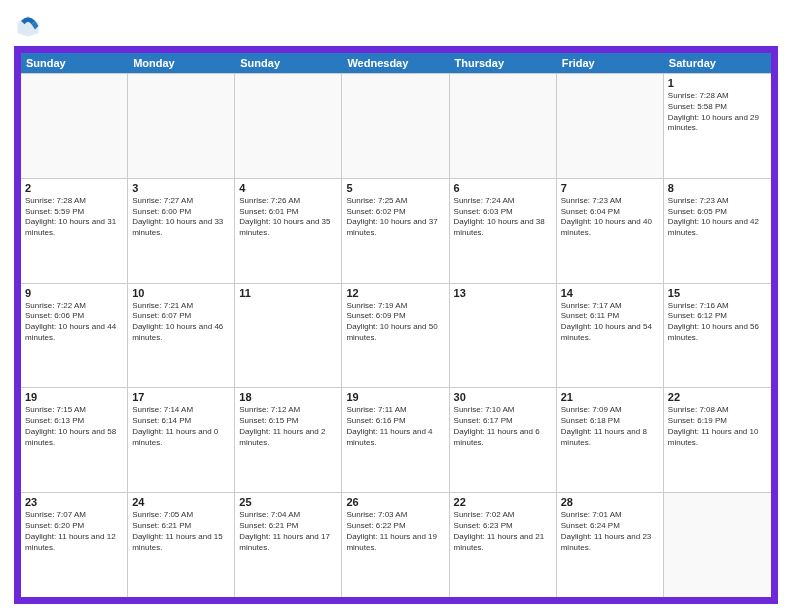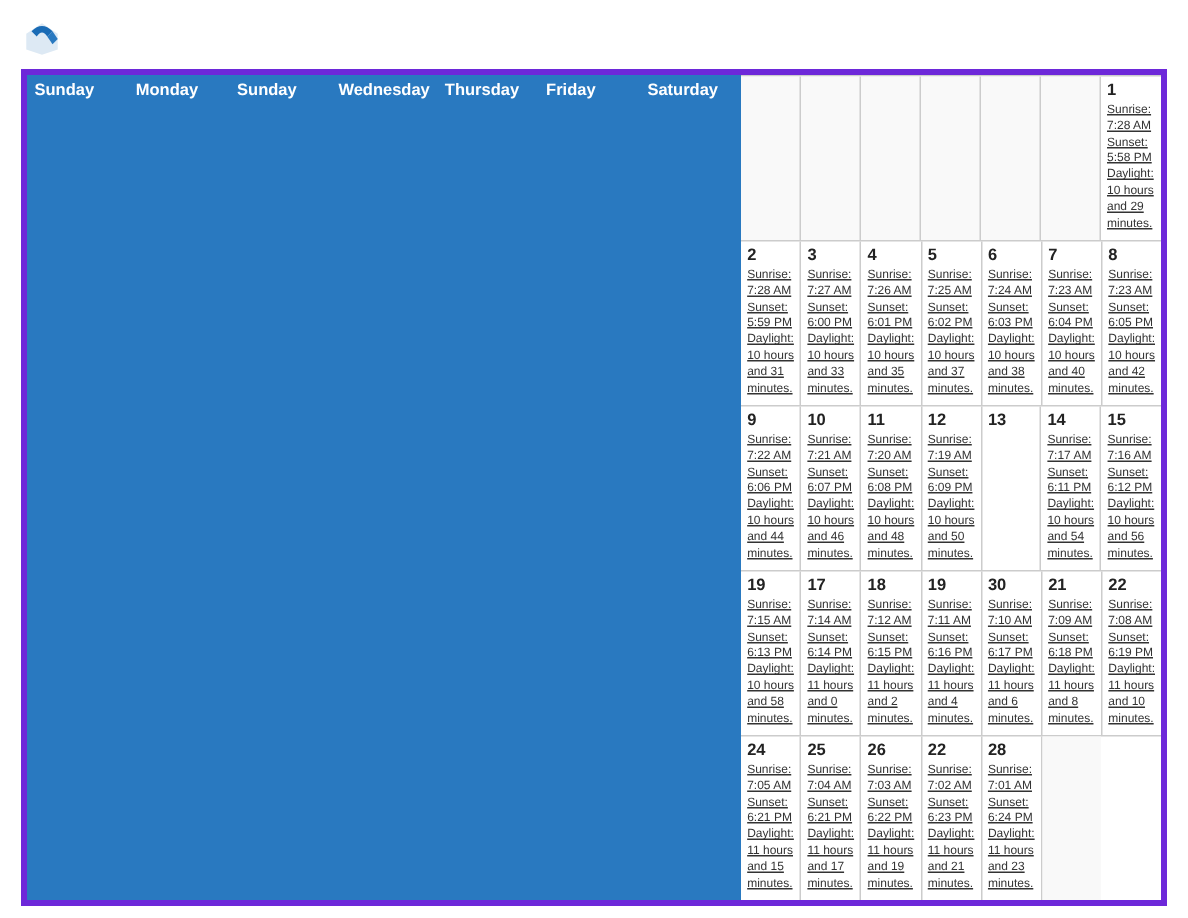--- a/index.html
+++ b/index.html
@@ -48,22 +48,22 @@
       color: #222;
       line-height: 1.1;
     }
     .location {
       font-size: 13px;
       color: #333;
     }
     .calendar {
       flex: 1;
       display: flex;
-      flex-direction: row;
-      border: 4px solid #6d28d9;
+      flex-direction: column;
+      border: 7px solid #6d28d9;
     }
     .cal-header {
       display: grid;
       grid-template-columns: repeat(7, 1fr);
       background: #2979c0;
     }
     .cal-header-cell {
       color: #fff;
       font-size: 11px;
       font-weight: bold;
@@ -99,21 +99,20 @@
     .day-num {
       font-size: 11px;
       font-weight: bold;
       color: #222;
       margin-bottom: 2px;
     }
     .day-info {
       font-size: 8px;
       color: #333;
       line-height: 1.35;
-      text-decoration: underline;
     }
   </style>
 </head>
 <body>
 
 <div class="page">
   <div class="header">
     <div class="logo">
       <svg class="logo-icon" viewBox="0 0 32 32">
         <polygon points="16,4 28,12 28,24 16,28 4,24 4,12" fill="#1a6bb5" opacity="0.15"></polygon>
@@ -188,21 +187,20 @@
           <div class="cal-cell">
             <div class="day-num">9</div>
             <div class="day-info">Sunrise: 7:22 AM<br>Sunset: 6:06 PM<br>Daylight: 10 hours and 44 minutes.</div>
           </div>
           <div class="cal-cell">
             <div class="day-num">10</div>
             <div class="day-info">Sunrise: 7:21 AM<br>Sunset: 6:07 PM<br>Daylight: 10 hours and 46 minutes.</div>
           </div>
           <div class="cal-cell">
             <div class="day-num">11</div>
-            <div class="day-info">Sunrise: 7:20 AM<br>Sunset: 6:08 PM<br>Daylight: 10 hours and 48 minutes.</div>
           </div>
           <div class="cal-cell">
             <div class="day-num">12</div>
             <div class="day-info">Sunrise: 7:19 AM<br>Sunset: 6:09 PM<br>Daylight: 10 hours and 50 minutes.</div>
           </div>
           <div class="cal-cell">
             <div class="day-num">13</div>
           </div>
           <div class="cal-cell">
             <div class="day-num">14</div>
@@ -237,20 +235,24 @@
           <div class="cal-cell">
             <div class="day-num">21</div>
             <div class="day-info">Sunrise: 7:09 AM<br>Sunset: 6:18 PM<br>Daylight: 11 hours and 8 minutes.</div>
           </div>
           <div class="cal-cell">
             <div class="day-num">22</div>
             <div class="day-info">Sunrise: 7:08 AM<br>Sunset: 6:19 PM<br>Daylight: 11 hours and 10 minutes.</div>
           </div>
         </div>
         <div class="cal-row">
+          <div class="cal-cell">
+            <div class="day-num">23</div>
+            <div class="day-info">Sunrise: 7:07 AM<br>Sunset: 6:20 PM<br>Daylight: 11 hours and 12 minutes.</div>
+          </div>
           <div class="cal-cell">
             <div class="day-num">24</div>
             <div class="day-info">Sunrise: 7:05 AM<br>Sunset: 6:21 PM<br>Daylight: 11 hours and 15 minutes.</div>
           </div>
           <div class="cal-cell">
             <div class="day-num">25</div>
             <div class="day-info">Sunrise: 7:04 AM<br>Sunset: 6:21 PM<br>Daylight: 11 hours and 17 minutes.</div>
           </div>
           <div class="cal-cell">
             <div class="day-num">26</div>

